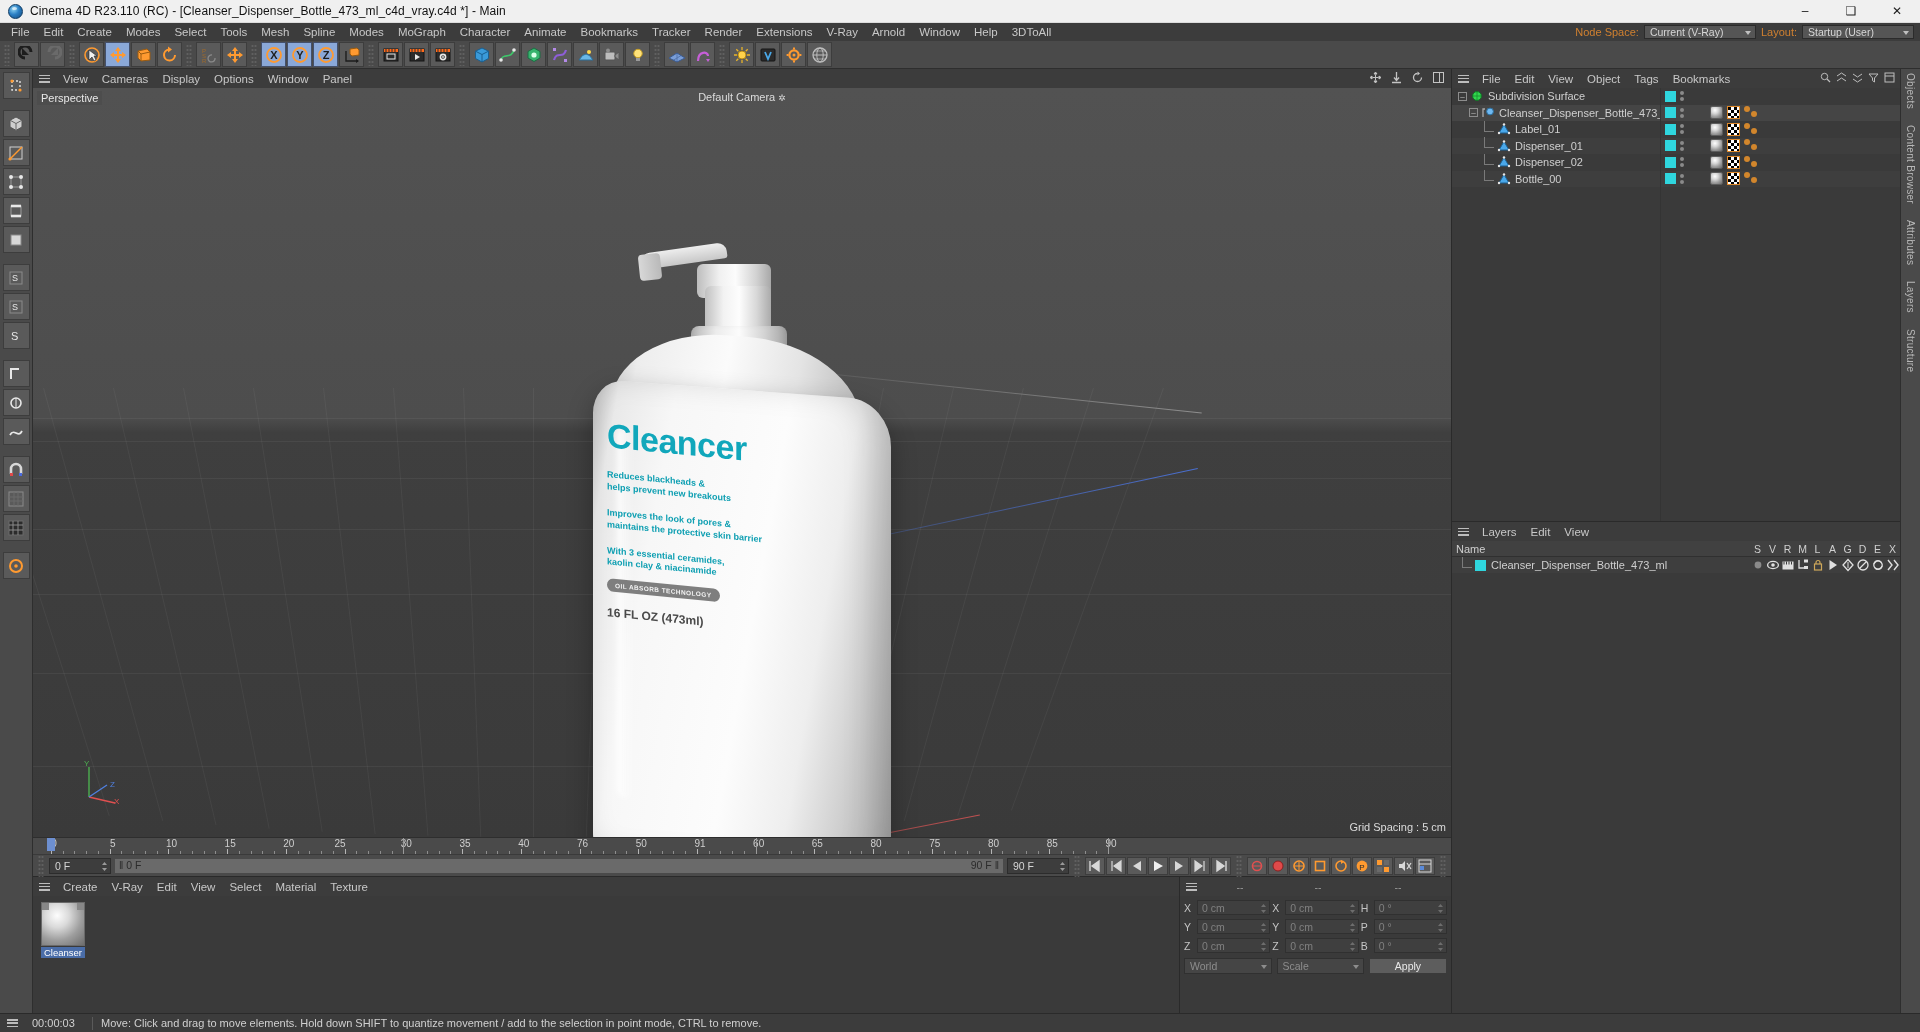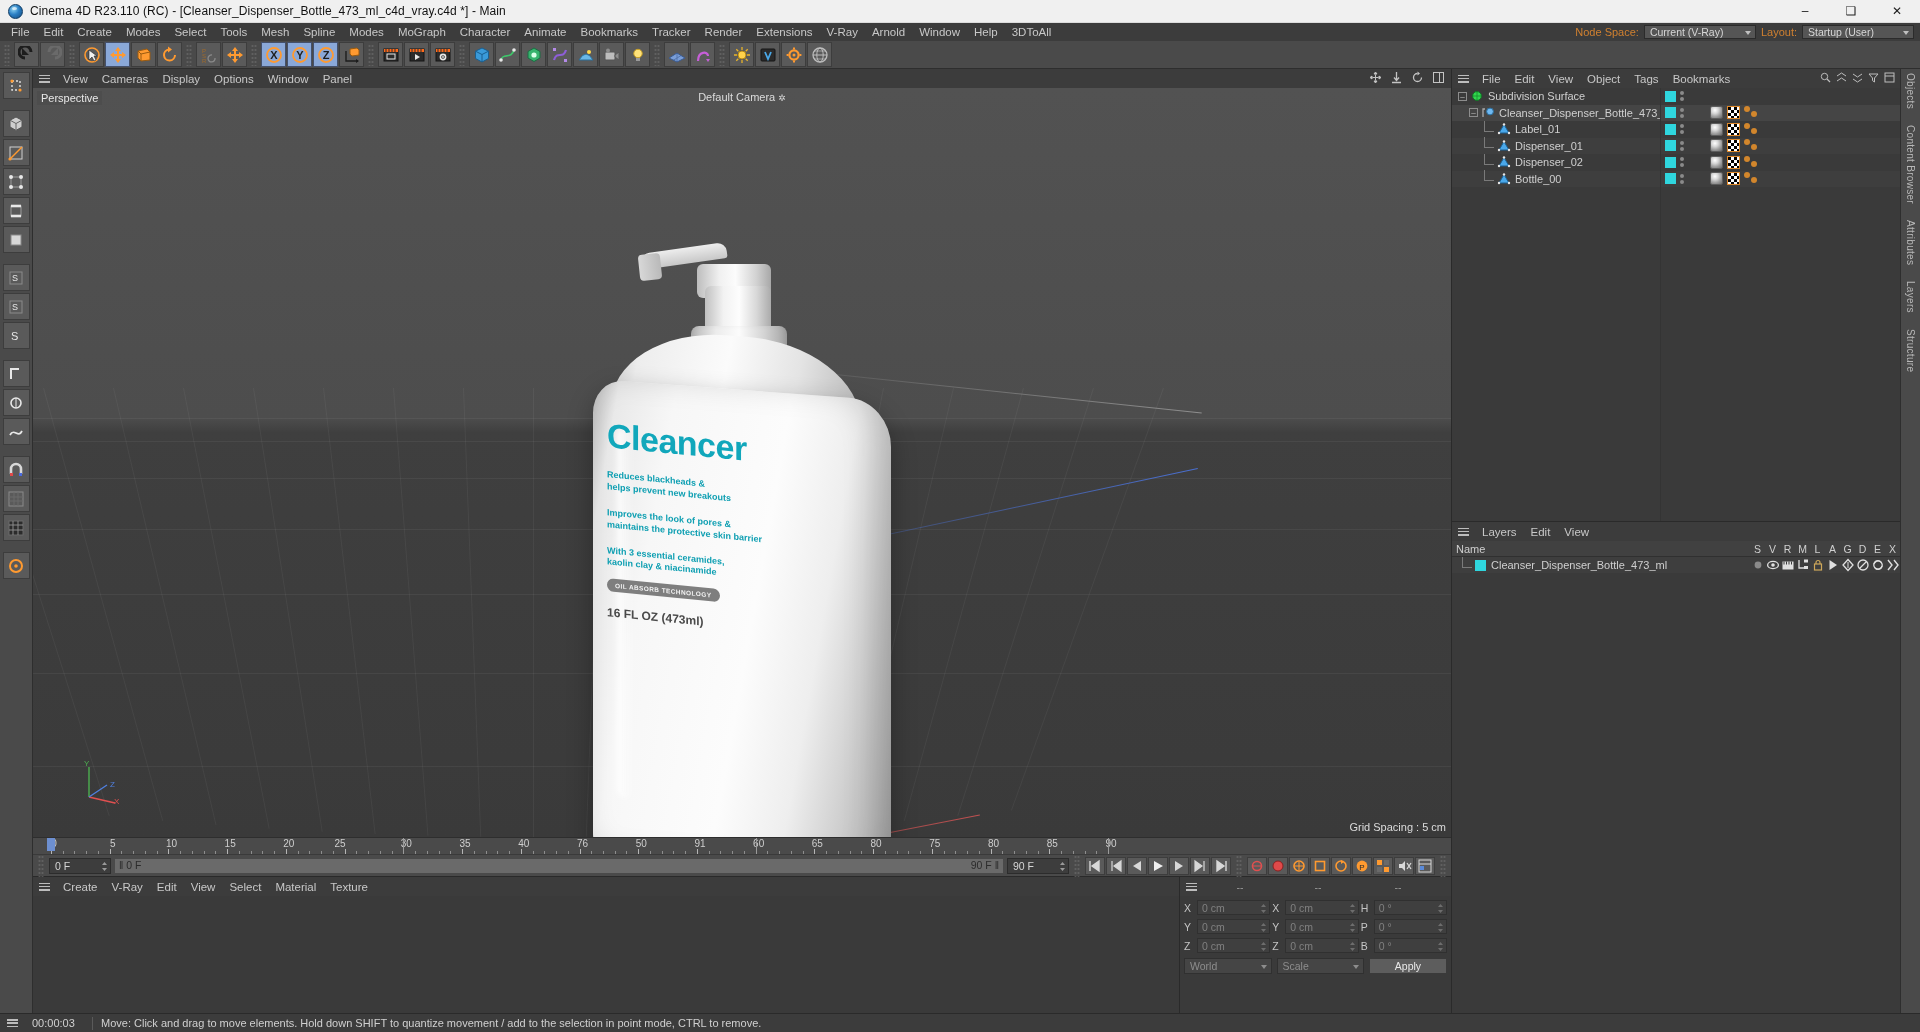--- a/index.html
+++ b/index.html
@@ -1042,20 +1042,26 @@
           <div id="mat-menu-host" style="display:flex;align-items:center;">
               <div class="menu-item">Create</div>
               <div class="menu-item">V-Ray</div>
               <div class="menu-item">Edit</div>
               <div class="menu-item">View</div>
               <div class="menu-item">Select</div>
               <div class="menu-item">Material</div>
               <div class="menu-item">Texture</div>
             </div>
         </div>
+        <div class="mat-area">
+          <div class="mat-chip">
+            <div class="mat-sphere"></div>
+            <div class="mat-name">Cleanser</div>
+          </div>
+        </div>
       </div>
 
       <div class="coord">
         <div class="coord-head">
           <div class="ham">
               <i></i>
               <i></i>
               <i></i>
             </div>
           <div class="coord-dd" style="width:74px">--</div>

